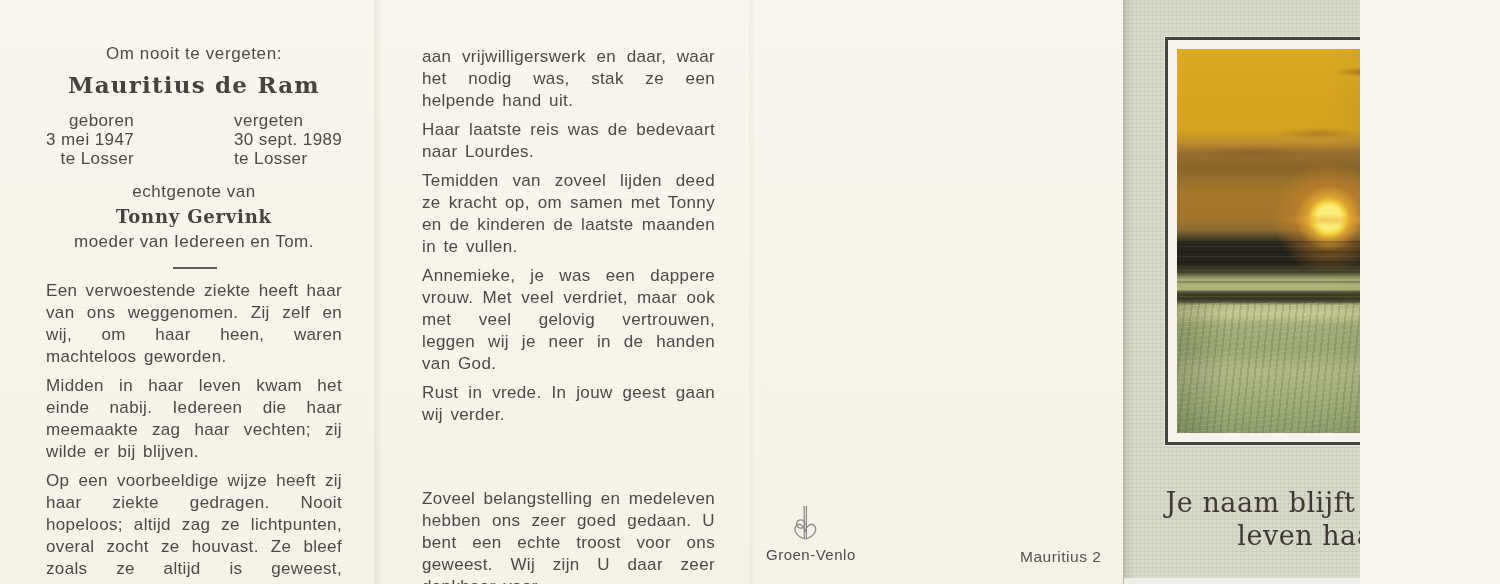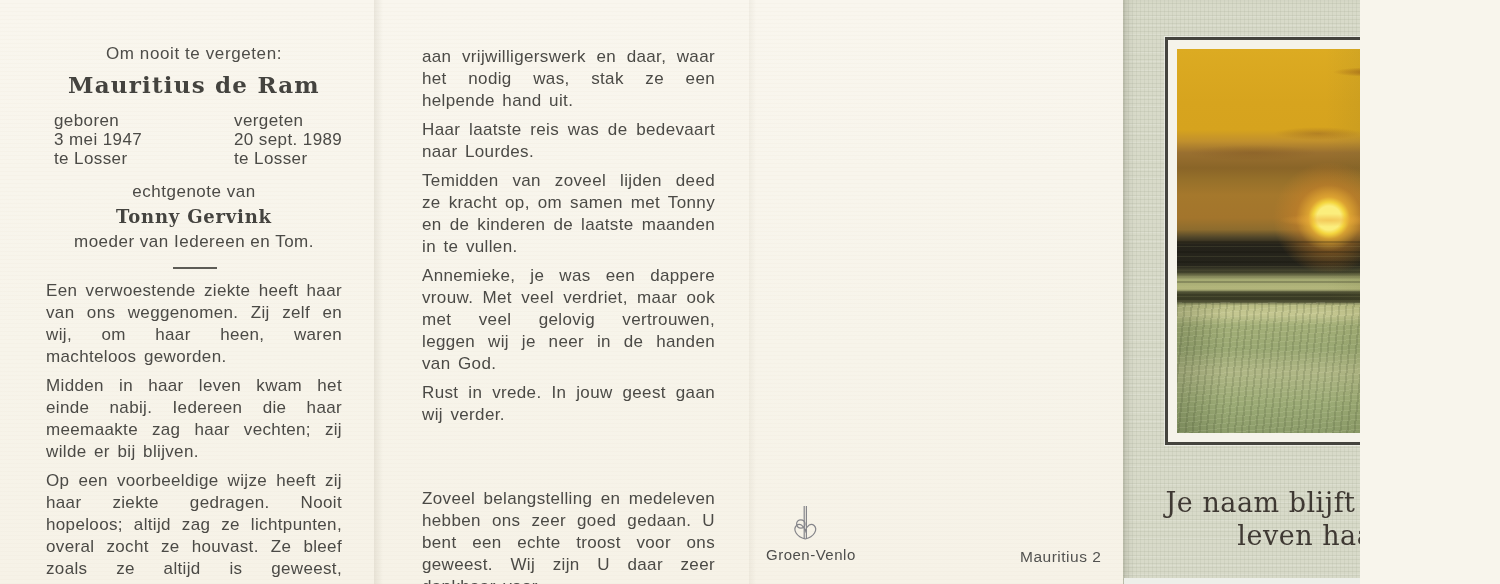--- a/index.html
+++ b/index.html
@@ -28,21 +28,21 @@
 
   
   .intro{font-size:17px;letter-spacing:.6px;text-align:center;width:296px;color:#4e4d49;}
   .person-name{
     font-family:"DejaVu Serif", serif;font-weight:bold;
     font-size:23px;letter-spacing:1.2px;text-align:center;width:296px;
     margin:7px 0 0 0;color:#44433f;
   }
   .dates{position:relative;width:296px;height:58px;margin-top:13px;font-size:17px;line-height:19px;letter-spacing:.4px;}
   .dates .col{position:absolute;top:0;white-space:nowrap;}
-  .dates .col.birth{left:8px;}
+  .dates .col.birth{left:0;text-align:right;}
   .dates .col.death{left:188px;}
   .centerline{width:296px;text-align:center;font-size:17px;letter-spacing:.5px;margin-top:13px;}
   .spouse{
     font-family:"DejaVu Serif", serif;font-weight:bold;font-size:18px;
     width:296px;text-align:center;letter-spacing:.8px;margin-top:4px;color:#44433f;
   }
   .centerline.moeder{margin-top:5px;}
   .divider{width:44px;border:none;border-top:2px solid #5d5c56;margin:15px auto 11px auto;}
 
   .col-text{width:296px;}
@@ -143,21 +143,21 @@
     <h1 class="person-name">Mauritius de Ram</h1>
 
     <div class="dates">
       <div class="col birth">
         <div>geboren</div>
         <div>3 mei 1947</div>
         <div>te Losser</div>
       </div>
       <div class="col death">
         <div>vergeten</div>
-        <div>20 sept. 1989</div>
+        <div>30 sept. 1989</div>
         <div>te Losser</div>
       </div>
     </div>
 
     <div class="centerline">echtgenote van</div>
     <div class="spouse">Tonny Gervink</div>
     <div class="centerline moeder">moeder van Iedereen en Tom.</div>
 
     <hr class="divider">
 

